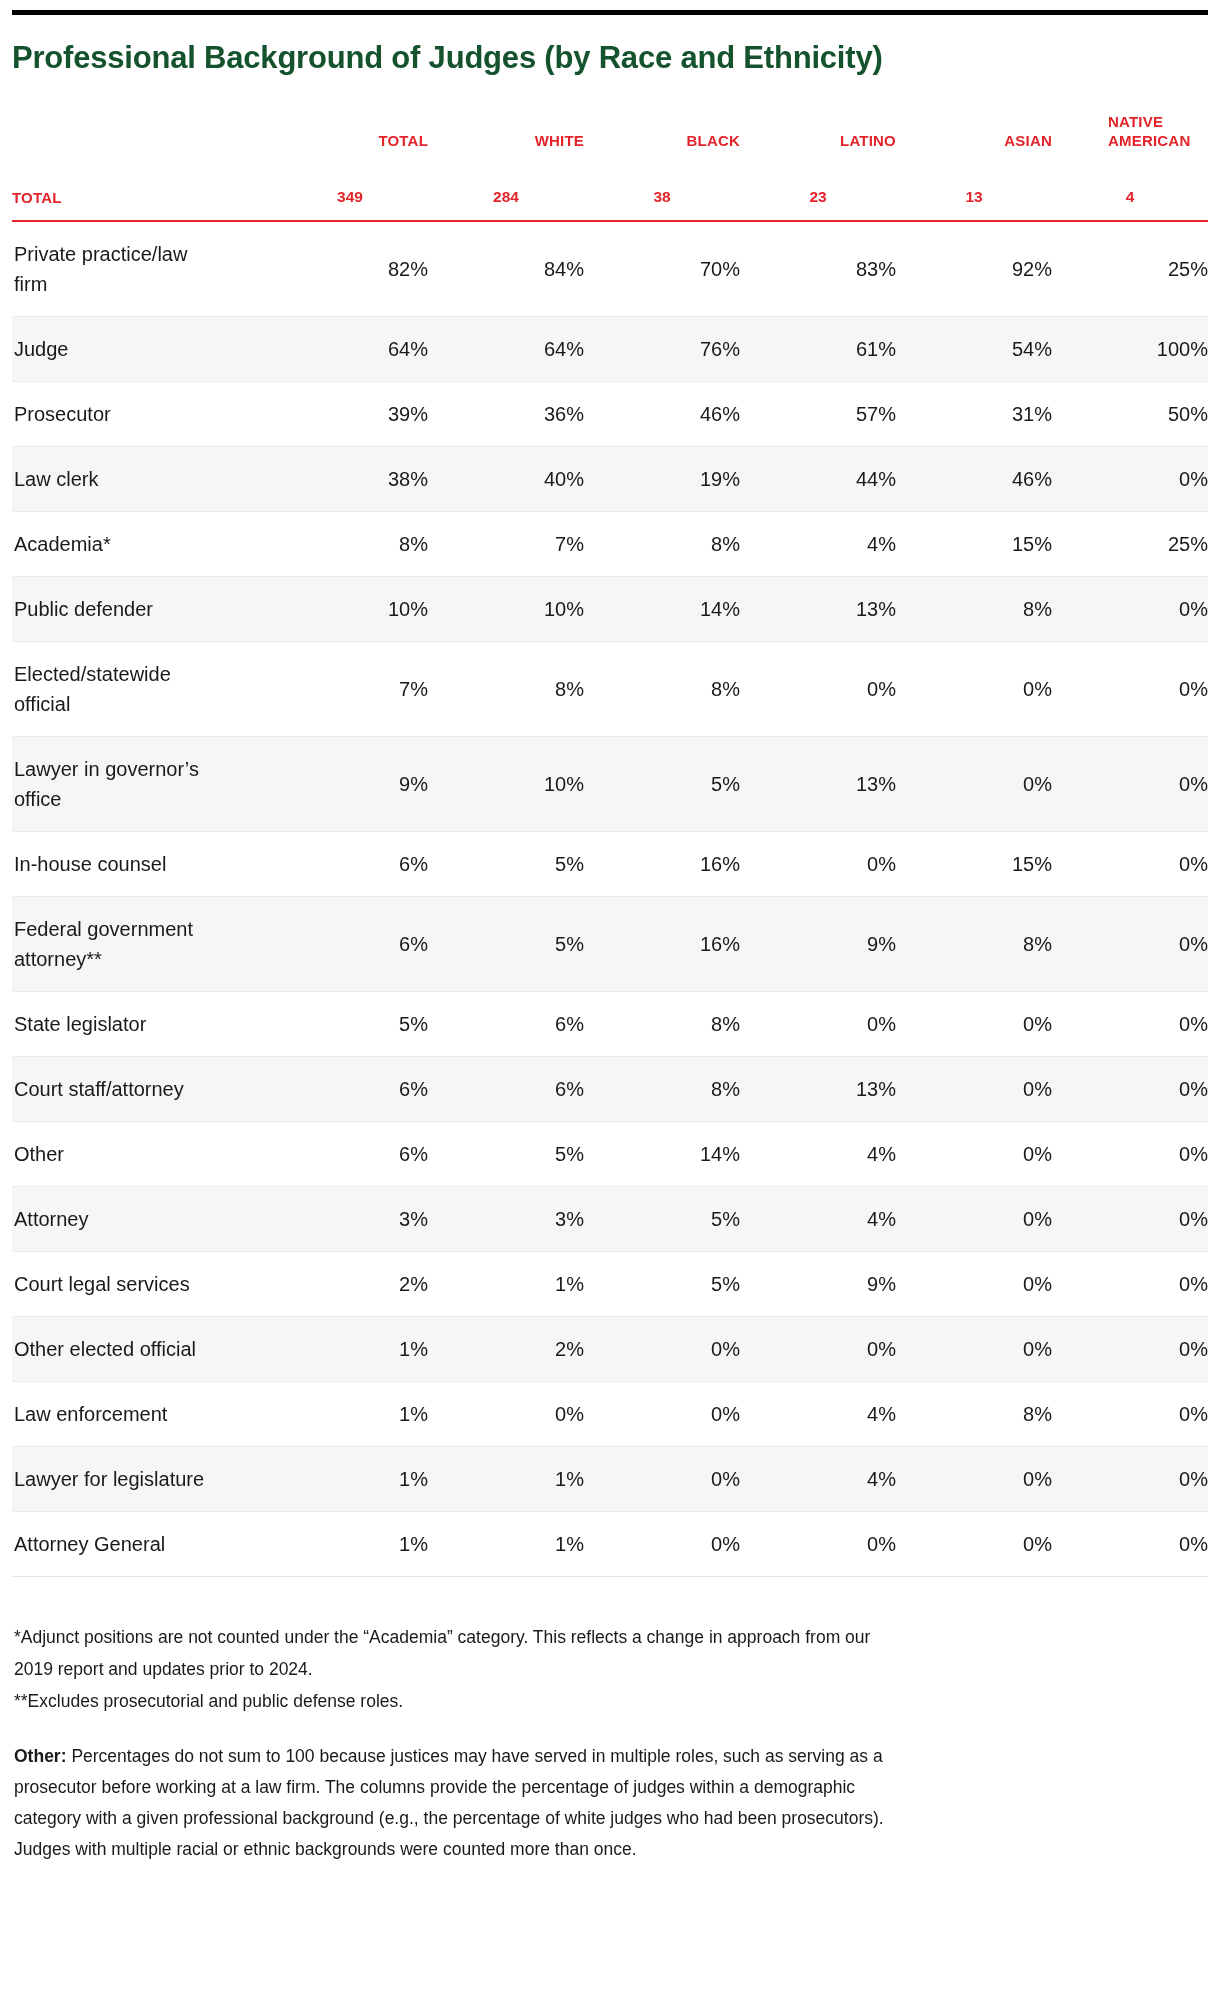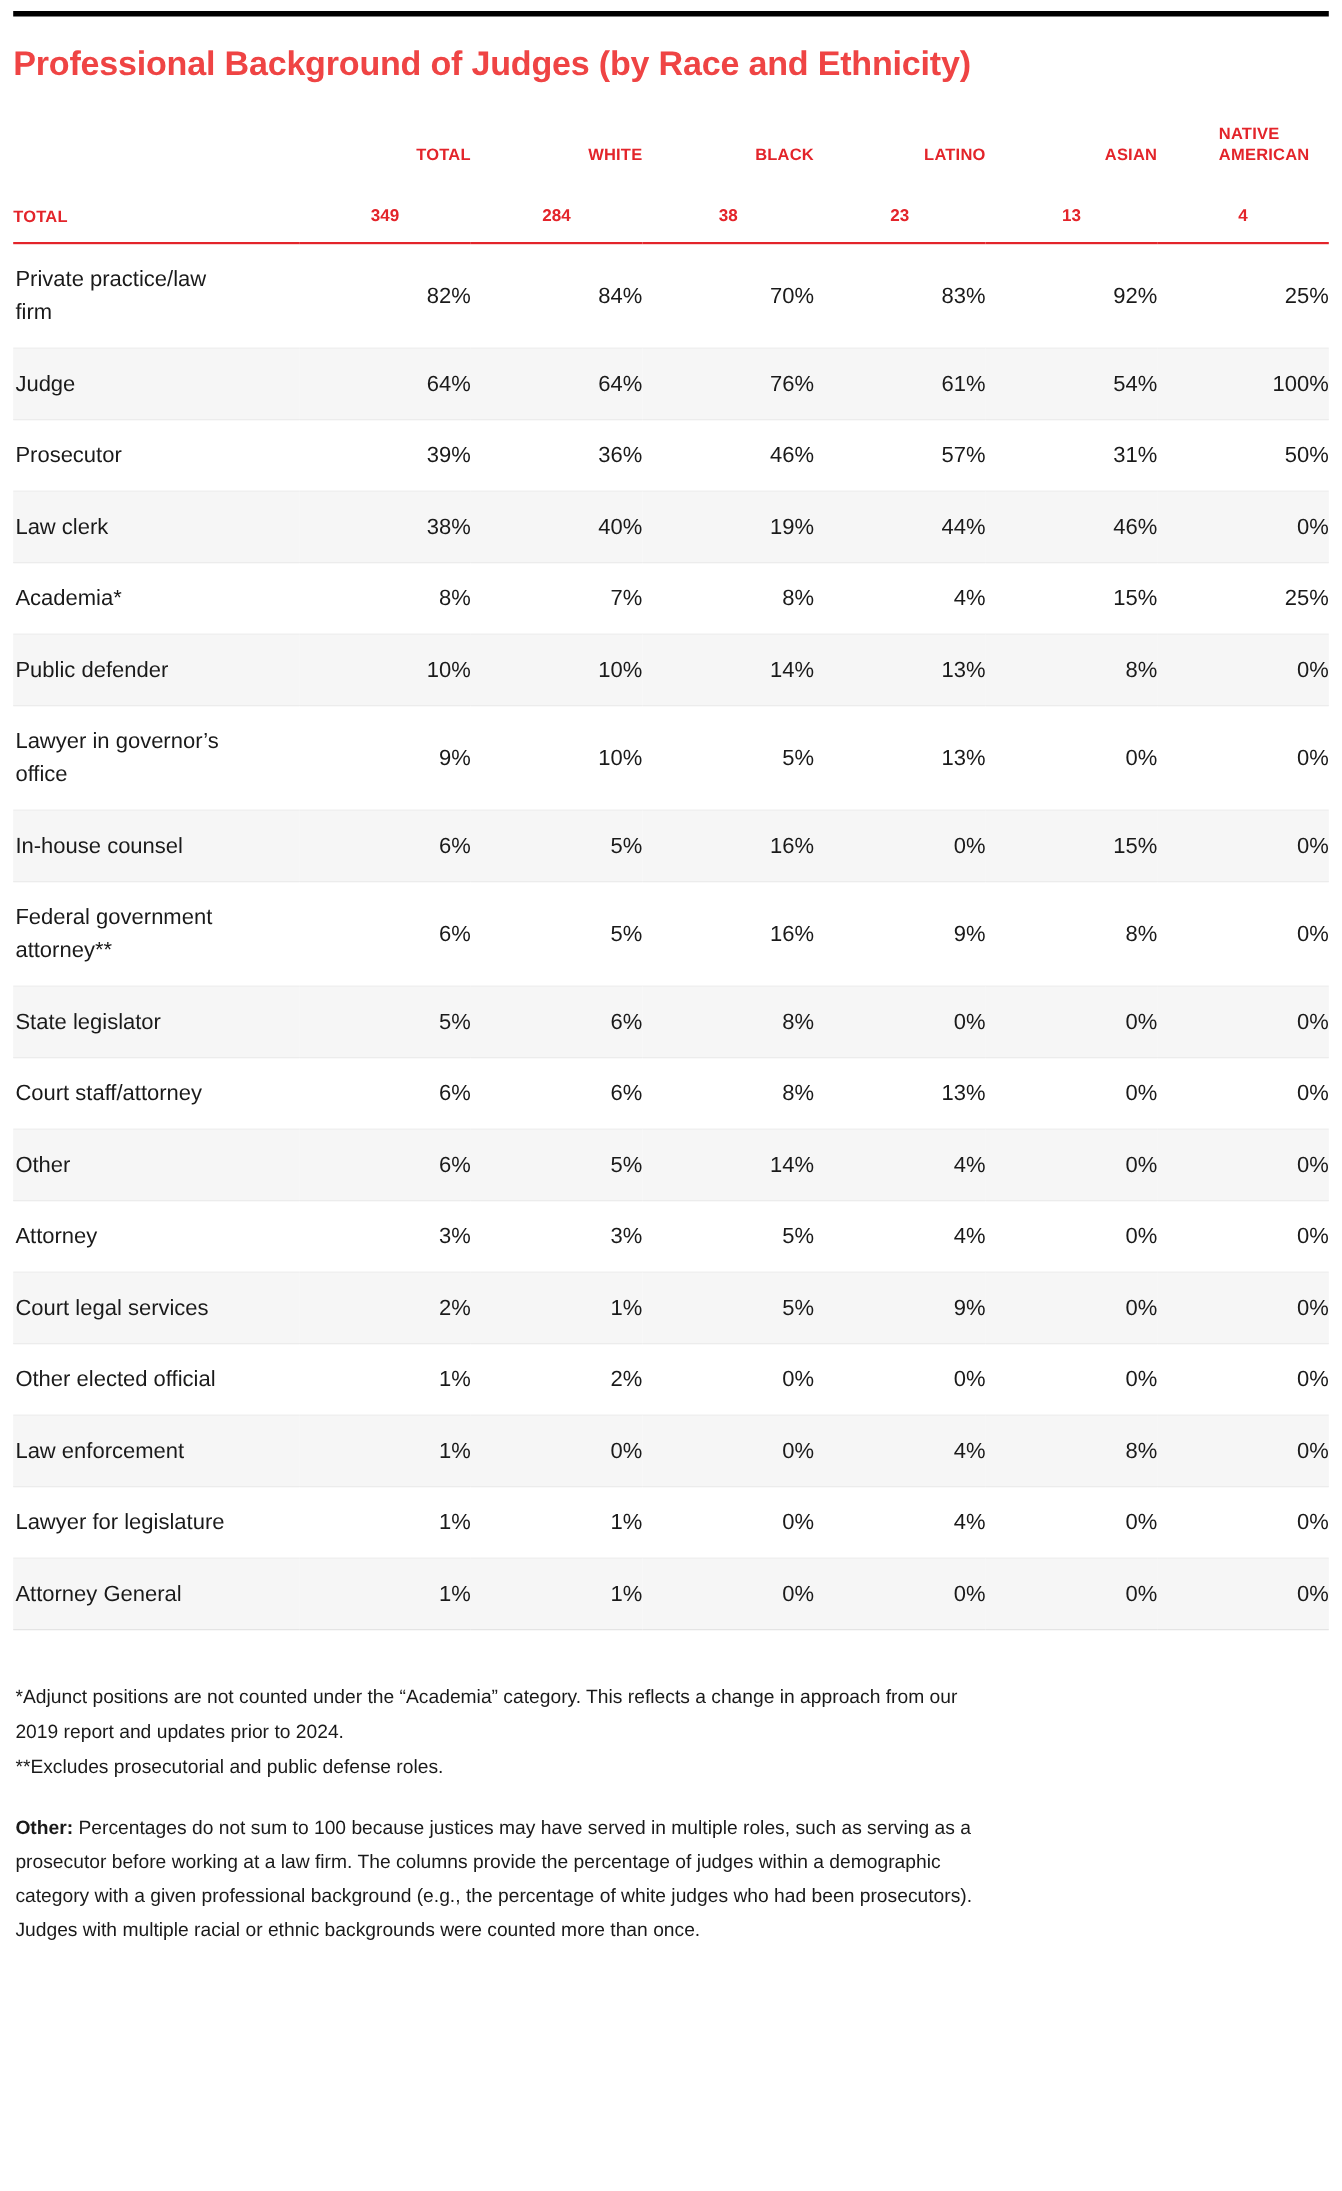--- a/index.html
+++ b/index.html
@@ -11,21 +11,21 @@
   *{box-sizing:border-box;}
   html,body{margin:0;padding:0;}
   body{
     width:1220px;height:1992px;overflow:hidden;
     background:#ffffff;color:var(--ink);
     font-family:"Liberation Sans",sans-serif;
   }
   .container{margin:10px 12px 0;}
   .top-rule{height:5px;background:#000;}
   .page-title{
-    margin:25px 0 0;color:#ef4444;
+    margin:25px 0 0;color:#14532d;
     font-size:31px;font-weight:700;letter-spacing:-0.2px;line-height:36px;
   }
   table.judges{
     width:1196px;table-layout:fixed;border-collapse:collapse;margin-top:36px;
   }
   col.c-label{width:260px;}
   col.c-num{width:156px;}
   thead th,thead td{vertical-align:bottom;}
   .col-hdr{
     color:var(--red);font-size:15px;font-weight:700;text-align:right;
@@ -146,20 +146,30 @@
     <tr>
       <th class="label" scope="row">Public defender</th>
       <td>10%</td>
       <td>10%</td>
       <td>14%</td>
       <td>13%</td>
       <td>8%</td>
       <td>0%</td>
     </tr>
 
+    <tr>
+      <th class="label" scope="row">Elected/statewide
+official</th>
+      <td>7%</td>
+      <td>8%</td>
+      <td>8%</td>
+      <td>0%</td>
+      <td>0%</td>
+      <td>0%</td>
+    </tr>
 
     <tr>
       <th class="label" scope="row">Lawyer in governor’s
 office</th>
       <td>9%</td>
       <td>10%</td>
       <td>5%</td>
       <td>13%</td>
       <td>0%</td>
       <td>0%</td>

